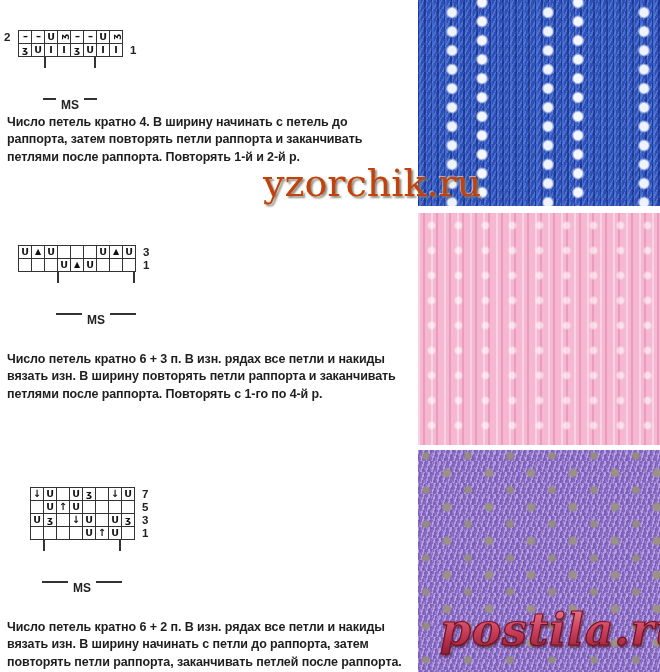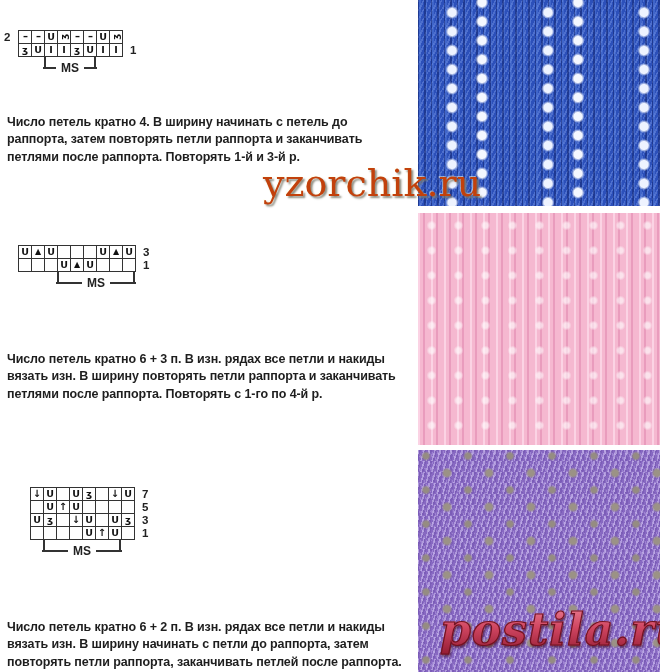--- a/index.html
+++ b/index.html
@@ -41,21 +41,21 @@
   .sym.dash{font-size:10px;font-weight:700;letter-spacing:-1px;}
   .row-label{
     position:absolute;font:700 11.5px "Liberation Sans",sans-serif;color:#222;
     line-height:13px;
   }
   .bracket{
     position:absolute;box-sizing:border-box;
     border-left:2px solid #333;border-right:2px solid #333;
   }
   .msrow{
-    position:absolute;display:flex;align-items:center;height:14px;
+    position:absolute;display:flex;height:14px;margin-top:37px;
   }
   .msrow::before,.msrow::after{content:"";flex:1;border-top:2px solid #333;height:0;}
   .ms{
     font:700 12px "Liberation Sans",sans-serif;color:#222;padding:0 5px;
     white-space:nowrap;
   }
   
   .swatch{position:absolute;left:418px;width:242px;}
   #swatch-blue{
     top:0;height:206px;
@@ -287,21 +287,21 @@
         <span class="sym">U</span>
       </div>
       <div class="cell"></div>
     </div>
     <div class="bracket" style="left: 27px; top: 53px; width: 78px; height: 11px;"></div>
     <div class="msrow" style="left: 26px; top: 57px; width: 80px;">
       <span class="ms">MS</span>
     </div>
   </div>
 
-<p class="desc" id="desc1">Число петель кратно 4. В ширину начинать с петель до раппорта, затем повторять петли раппорта и заканчивать петлями после раппорта. Повторять 1-й и 3-й р.</p>
+<p class="desc" id="desc1">Число петель кратно 4. В ширину начинать с петель до раппорта, затем повторять петли раппорта и заканчивать петлями после раппорта. Повторять 1-й и 2-й р.</p>
 <p class="desc" id="desc2">Число петель кратно 6 + 3 п. В изн. рядах все петли и накиды вязать изн. В ширину повторять петли раппорта и заканчивать петлями после раппорта. Повторять с 1-го по 4-й р.</p>
 <p class="desc" id="desc3">Число петель кратно 6 + 2 п. В изн. рядах все петли и накиды вязать изн. В ширину начинать с петли до раппорта, затем повторять петли раппорта, заканчивать петлей после раппорта. Повторять с 1-го по 8-й р.</p>
 
 <div class="swatch" id="swatch-blue"></div>
 <div class="swatch" id="swatch-pink"></div>
 <div class="swatch" id="swatch-purple"></div>
 
 <div id="wm-yzorchik">yzorchik.ru</div>
 <div id="wm-postila">postila.ru</div>
 

